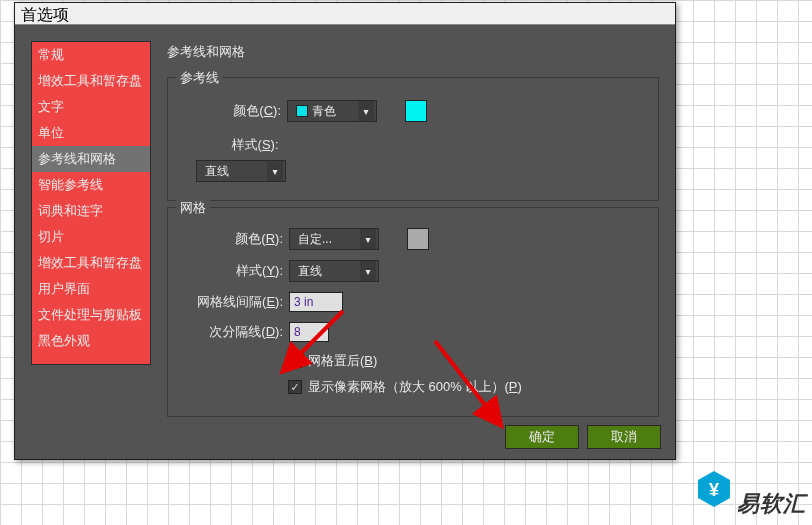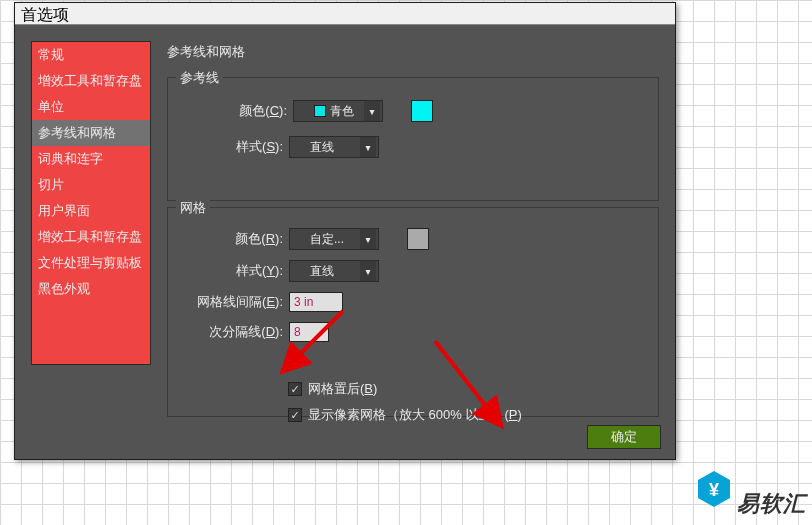--- a/index.html
+++ b/index.html
@@ -75,44 +75,44 @@
   .g2 { left: 152px; top: 182px; width: 492px; height: 210px; }
   .row { position: absolute; display: flex; align-items: center; gap: 6px; }
   .row .lbl { color: #e8e8e8; font-size: 13px; text-align: right; width: 75px; }
   .row .lbl.wide { width: 110px; }
   .hotkey { text-decoration: underline; }
   .combo {
     position: relative;
     width: 90px; height: 22px;
     background: #444; border: 1px solid #2a2a2a;
     display: flex; align-items: center;
-    padding-left: 20px;
+    padding-left: 8px;
     color: #e8e8e8;
     font-size: 12px;
   }
   .combo::after {
     content: "▾";
     position: absolute; right: 2px; top: 0;
     width: 16px; height: 100%;
     display: flex; align-items: center; justify-content: center;
     background: #3a3a3a;
     font-size: 10px;
   }
   .swatch-sm { width: 12px; height: 12px; background: #00e6e6; border: 1px solid #222; }
   .swatch-big { width: 22px; height: 22px; border: 1px solid #222; margin-left: 22px; }
   .cyan { background: #00f4f4; }
   .gray { background: #aaa; }
   .textfield {
     width: 54px; height: 20px;
-    background: #e0e0e0; color: #be185d;
+    background: #e0e0e0; color: #4c1d95;
     border: 1px solid #222;
     font-size: 12px;
     padding: 2px 4px;
   }
-  .checkbox-row { display: flex; align-items: center; gap: 6px; color: #e8e8e8; font-size: 13px; margin-top: 28px; }
+  .checkbox-row { display: flex; align-items: center; gap: 6px; color: #e8e8e8; font-size: 13px; }
   .chk {
     width: 14px; height: 14px;
     background: #3a3a3a; border: 1px solid #222;
     display: flex; align-items: center; justify-content: center;
     color: #ddd; font-size: 11px;
   }
   .chk.checked::before { content: "✓"; }
   .btnbar { position: absolute; right: 14px; bottom: 10px; display: flex; gap: 8px; }
   .btn {
     width: 74px; height: 24px;
@@ -136,47 +136,49 @@
 
 <div class="canvas-bg"></div>
 
 <div class="dialog">
   <div class="titlebar">首选项</div>
   <div class="body">
 
     <div class="sidebar">
       <div class="side-item">常规</div>
       <div class="side-item">增效工具和暂存盘</div>
+      <div class="side-item">文字</div>
       <div class="side-item">单位</div>
       <div class="side-item selected">参考线和网格</div>
+      <div class="side-item">智能参考线</div>
       <div class="side-item">词典和连字</div>
       <div class="side-item">切片</div>
+      <div class="side-item">增效工具和暂存盘</div>
       <div class="side-item">用户界面</div>
-      <div class="side-item">增效工具和暂存盘</div>
       <div class="side-item">文件处理与剪贴板</div>
       <div class="side-item">黑色外观</div>
     </div>
 
     <div class="panel-title">参考线和网格</div>
 
     <div class="groupbox g1">
       <div class="legend">参考线</div>
 
-      <div class="row" style="left:44px; top:22px;">
+      <div class="row" style="left:38px; top:22px;">
         <div class="lbl">
           <span>颜色(</span><span class="hotkey">C</span><span>):</span>
         </div>
         <div class="combo">
           <span class="swatch-sm"></span>
           <span style="margin-left:4px;">青色</span>
         </div>
         <div class="swatch-big cyan"></div>
       </div>
 
-      <div class="row" style="left:40px; top:58px;">
+      <div class="row" style="left:28px; top:58px;flex-direction:column;">
         <div class="lbl">
           <span>样式(</span><span class="hotkey">S</span><span>):</span>
         </div>
         <div class="combo">
           <span>直线</span>
         </div>
       </div>
     </div>
 
     <div class="groupbox g2">
@@ -229,20 +231,21 @@
           <div class="chk checked"></div>
           <span>
             <span>显示像素网格（放大 600% 以上）(</span><span class="hotkey">P</span><span>)</span>
           </span>
         </div>
       </div>
     </div>
 
     <div class="btnbar">
       <div class="btn">确定</div>
+      <div class="btn">取消</div>
     </div>
 
     <svg class="arrow" style="left:260px; top:280px;" width="80" height="80">
       <defs>
           <marker id="ah1" markerWidth="8" markerHeight="8" refX="6" refY="4" orient="auto">
         <path d="M0,0 L8,4 L0,8 Z" fill="#e40000"></path>
           </marker>
         </defs>
       <line x1="68" y1="6" x2="10" y2="64" stroke="#e40000" stroke-width="4" marker-end="url(#ah1)"></line>
     </svg>

